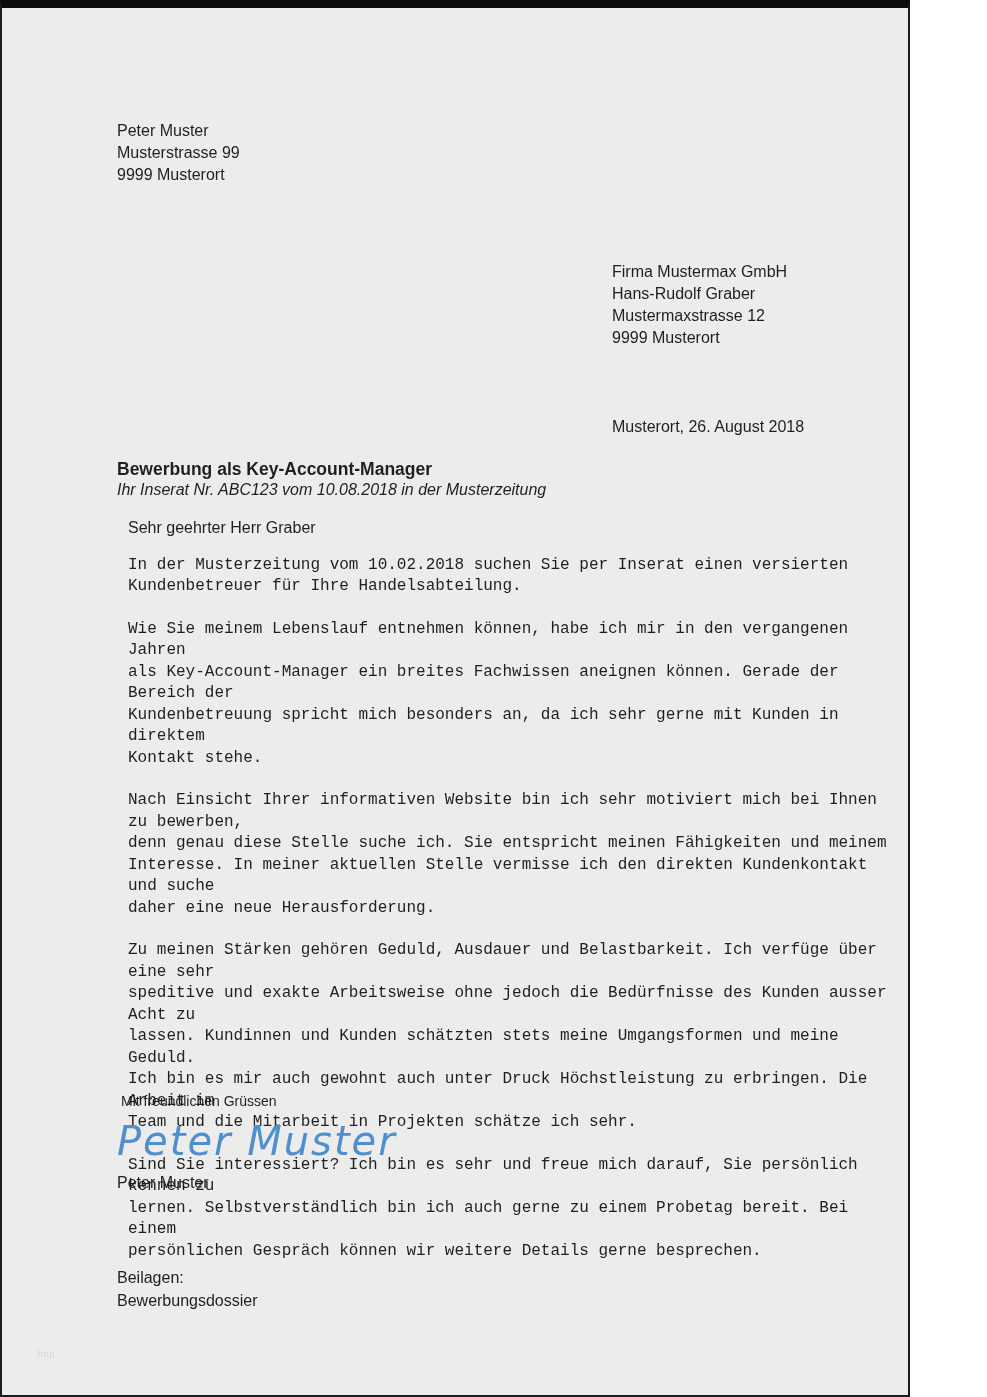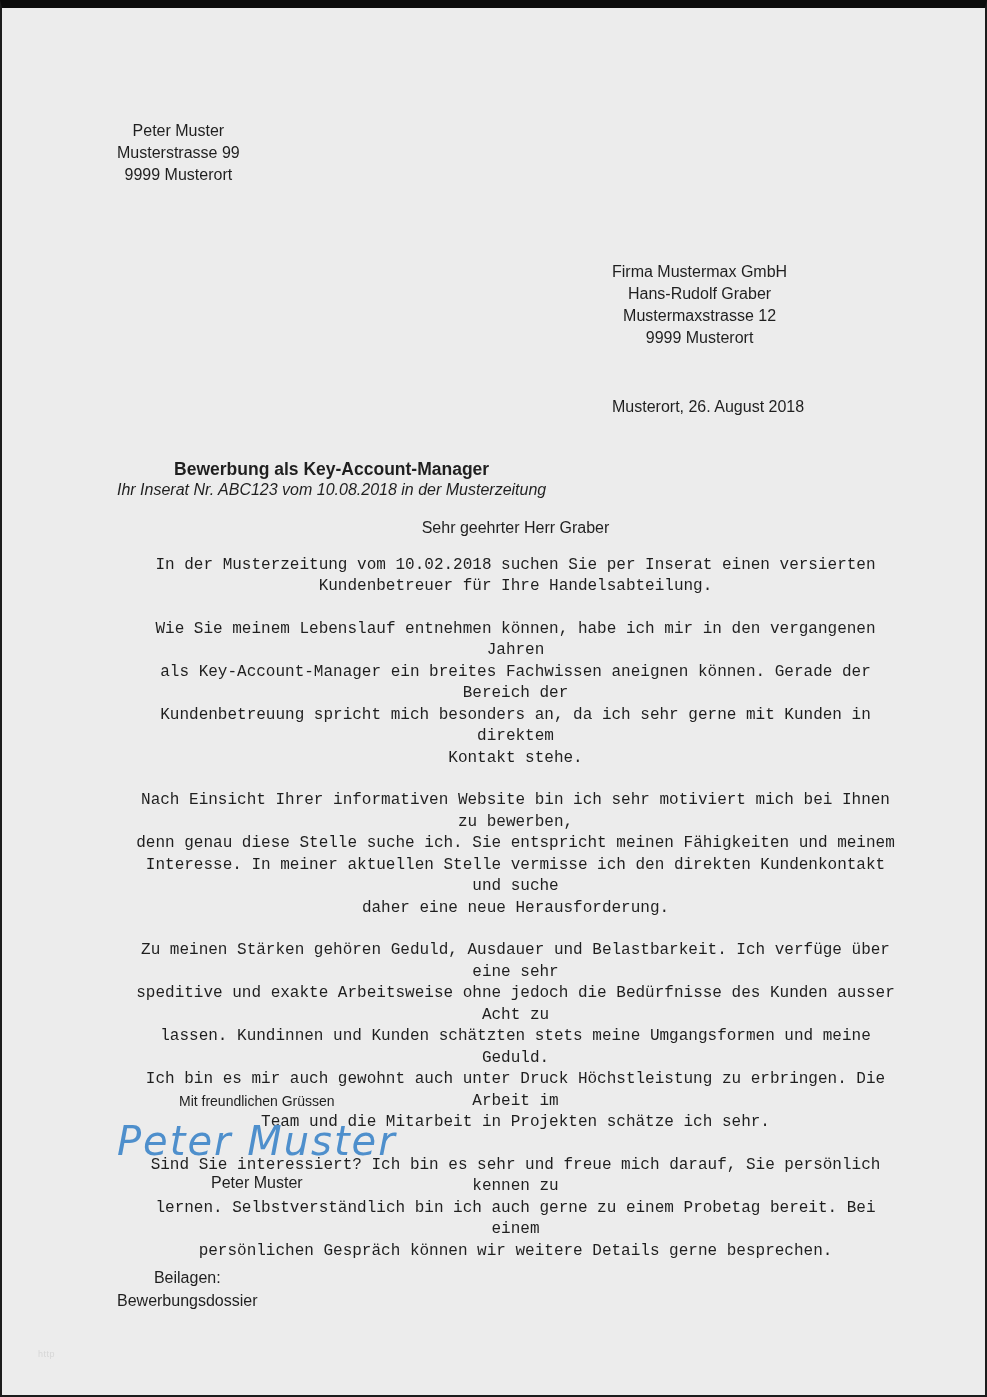--- a/index.html
+++ b/index.html
@@ -2,40 +2,39 @@
 <html><head>
 <meta charset="utf-8">
 <style>
   html, body {
     margin: 0;
     padding: 0;
     background: #ffffff;
   }
   .page {
     position: relative;
-    width: 987px;
+    width: 910px;
     height: 1397px;
     box-sizing: border-box;
     background: #ececec;
     border: 2px solid #1c1c1c;
     border-top: 8px solid #0c0c0c;
     font-family: "Liberation Sans", sans-serif;
     color: #1f1f1f;
     overflow: hidden;
-    text-align: center;
   }
   .block { position: absolute; }
   .addr-line {
     font-size: 16px;
     line-height: 22px;
     white-space: pre;
   }
   .sender-block    { top: 112px; left: 115px; }
   .recipient-block { top: 253px; left: 610px; }
-  .date-line       { top: 388px; left: 610px; font-size: 16px; line-height: 22px; }
+  .date-line       { top: 408px; left: 610px; font-size: 16px; line-height: 22px; }
 
   .subject-block   { top: 451px; left: 115px; }
   .subject-title {
     font-size: 17.5px;
     font-weight: bold;
     line-height: 21px;
     margin: 0;
   }
   .subject-ref {
     font-size: 16px;

